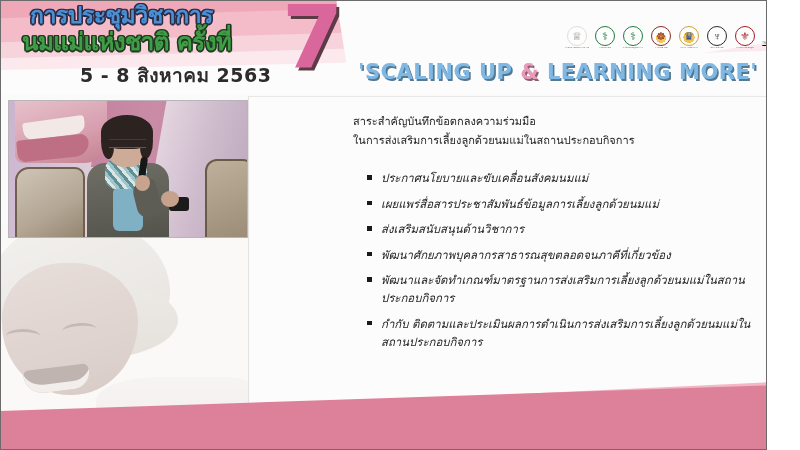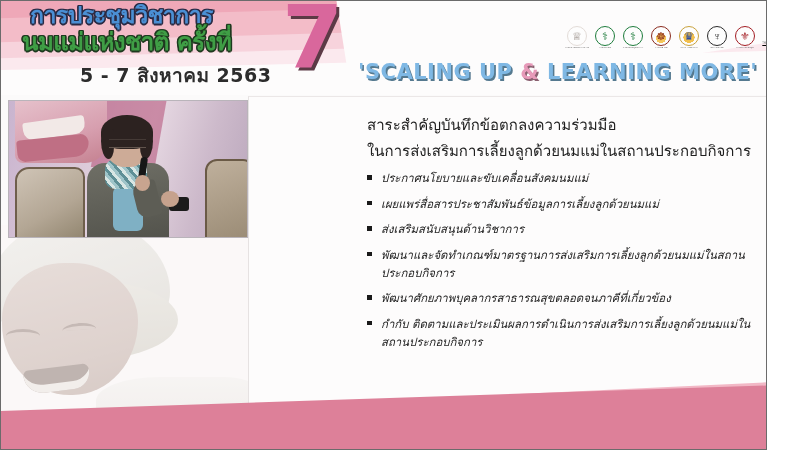--- a/index.html
+++ b/index.html
@@ -222,24 +222,24 @@
     left: 248px; top: 96px;
     width: 530px; height: 330px;
     background: #fdfcfc;
     border-left: 1px solid #e6e2e2;
     border-top: 1px solid #ebe7e7;
     z-index: 20;
   }
 
   #body-heading {
     position: absolute;
-    left: 118px; top: 16px;
+    left: 104px; top: 16px;
     width: 400px;
     font-family: "DejaVu Sans", sans-serif;
-    font-size: 15px;
+    font-size: 11px;
     line-height: 1.72;
     color: #1f1f1f;
   }
 
   #bullet-list {
     position: absolute;
     left: 118px; top: 72px;
     width: 400px;
     list-style: none;
     font-style: italic;
@@ -505,21 +505,21 @@
     <div class="ribbon" id="ribbon-dark"></div>
     <div class="ribbon" id="ribbon-mid"></div>
     <div class="ribbon" id="ribbon-light"></div>
     <div class="ribbon" id="ribbon-pale"></div>
     <div id="header-white-wedge"></div>
     <div id="header-white-bottom"></div>
 
     <div id="title-block">
       <div class="title-line" id="title-line1">การประชุมวิชาการ</div>
       <div class="title-line" id="title-line2">นมแม่แห่งชาติ ครั้งที่</div>
-      <div id="title-date">5 - 7 สิงหาคม 2563</div>
+      <div id="title-date">5 - 8 สิงหาคม 2563</div>
     </div>
 
     <div id="edition-number">7</div>
 
     <div id="tagline">
       <span>'SCALING UP </span>
       <span class="amp">&amp;</span>
       <span> LEARNING MORE'</span>
     </div>
 
@@ -579,22 +579,22 @@
   <div id="content-panel">
     <div id="body-heading">
       <div>สาระสำคัญบันทึกข้อตกลงความร่วมมือ</div>
       <div>ในการส่งเสริมการเลี้ยงลูกด้วยนมแม่ในสถานประกอบกิจการ</div>
     </div>
     <ul id="bullet-list">
 
     <li>ประกาศนโยบายและขับเคลื่อนสังคมนมแม่</li>
         <li>เผยแพร่สื่อสารประชาสัมพันธ์ข้อมูลการเลี้ยงลูกด้วยนมแม่</li>
         <li>ส่งเสริมสนับสนุนด้านวิชาการ</li>
+        <li>พัฒนาศักยภาพบุคลากรสาธารณสุขตลอดจนภาคีที่เกี่ยวข้อง</li>
         <li>พัฒนาและจัดทำเกณฑ์มาตรฐานการส่งเสริมการเลี้ยงลูกด้วยนมแม่ในสถานประกอบกิจการ</li>
-        <li>พัฒนาศักยภาพบุคลากรสาธารณสุขตลอดจนภาคีที่เกี่ยวข้อง</li>
         <li>กำกับ ติดตามและประเมินผลการดำเนินการส่งเสริมการเลี้ยงลูกด้วยนมแม่ในสถานประกอบกิจการ</li>
       </ul>
   </div>
 
   <div id="footer-band-light"></div>
   <div id="footer-band"></div>
 
   <div id="speaker-video">
     <div id="sv-backdrop"></div>
     <div id="sv-poster-band"></div>

